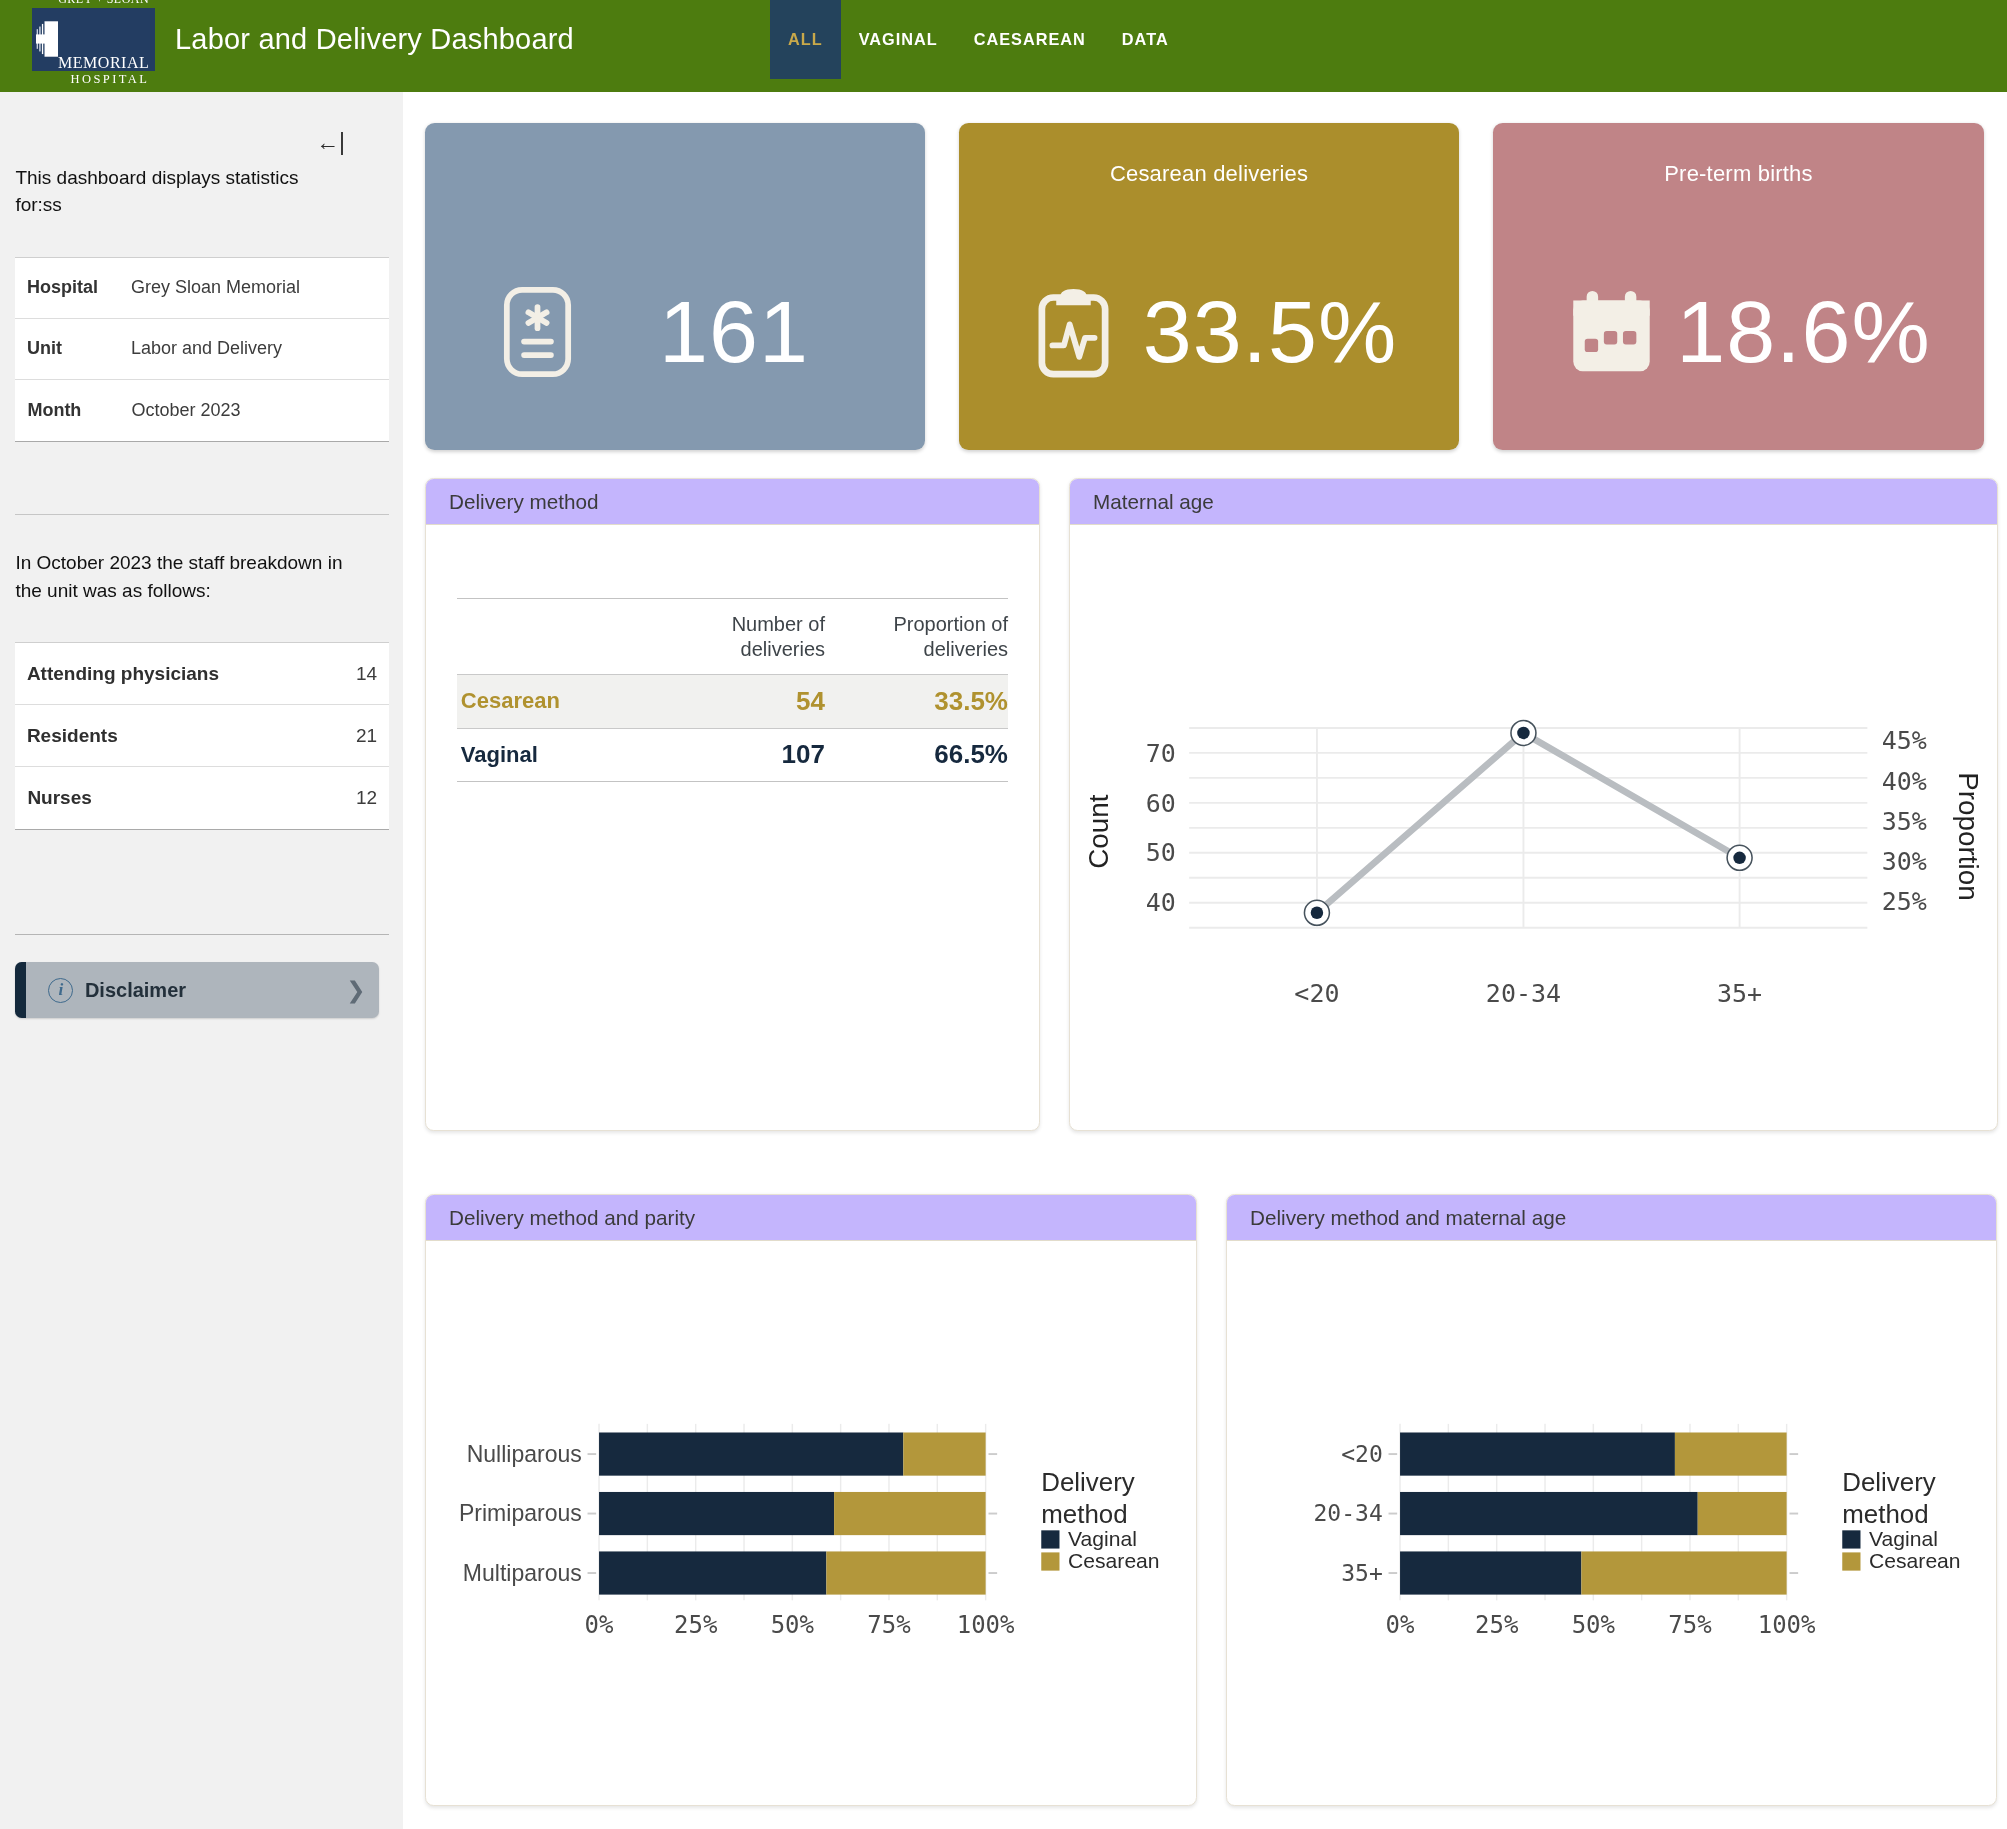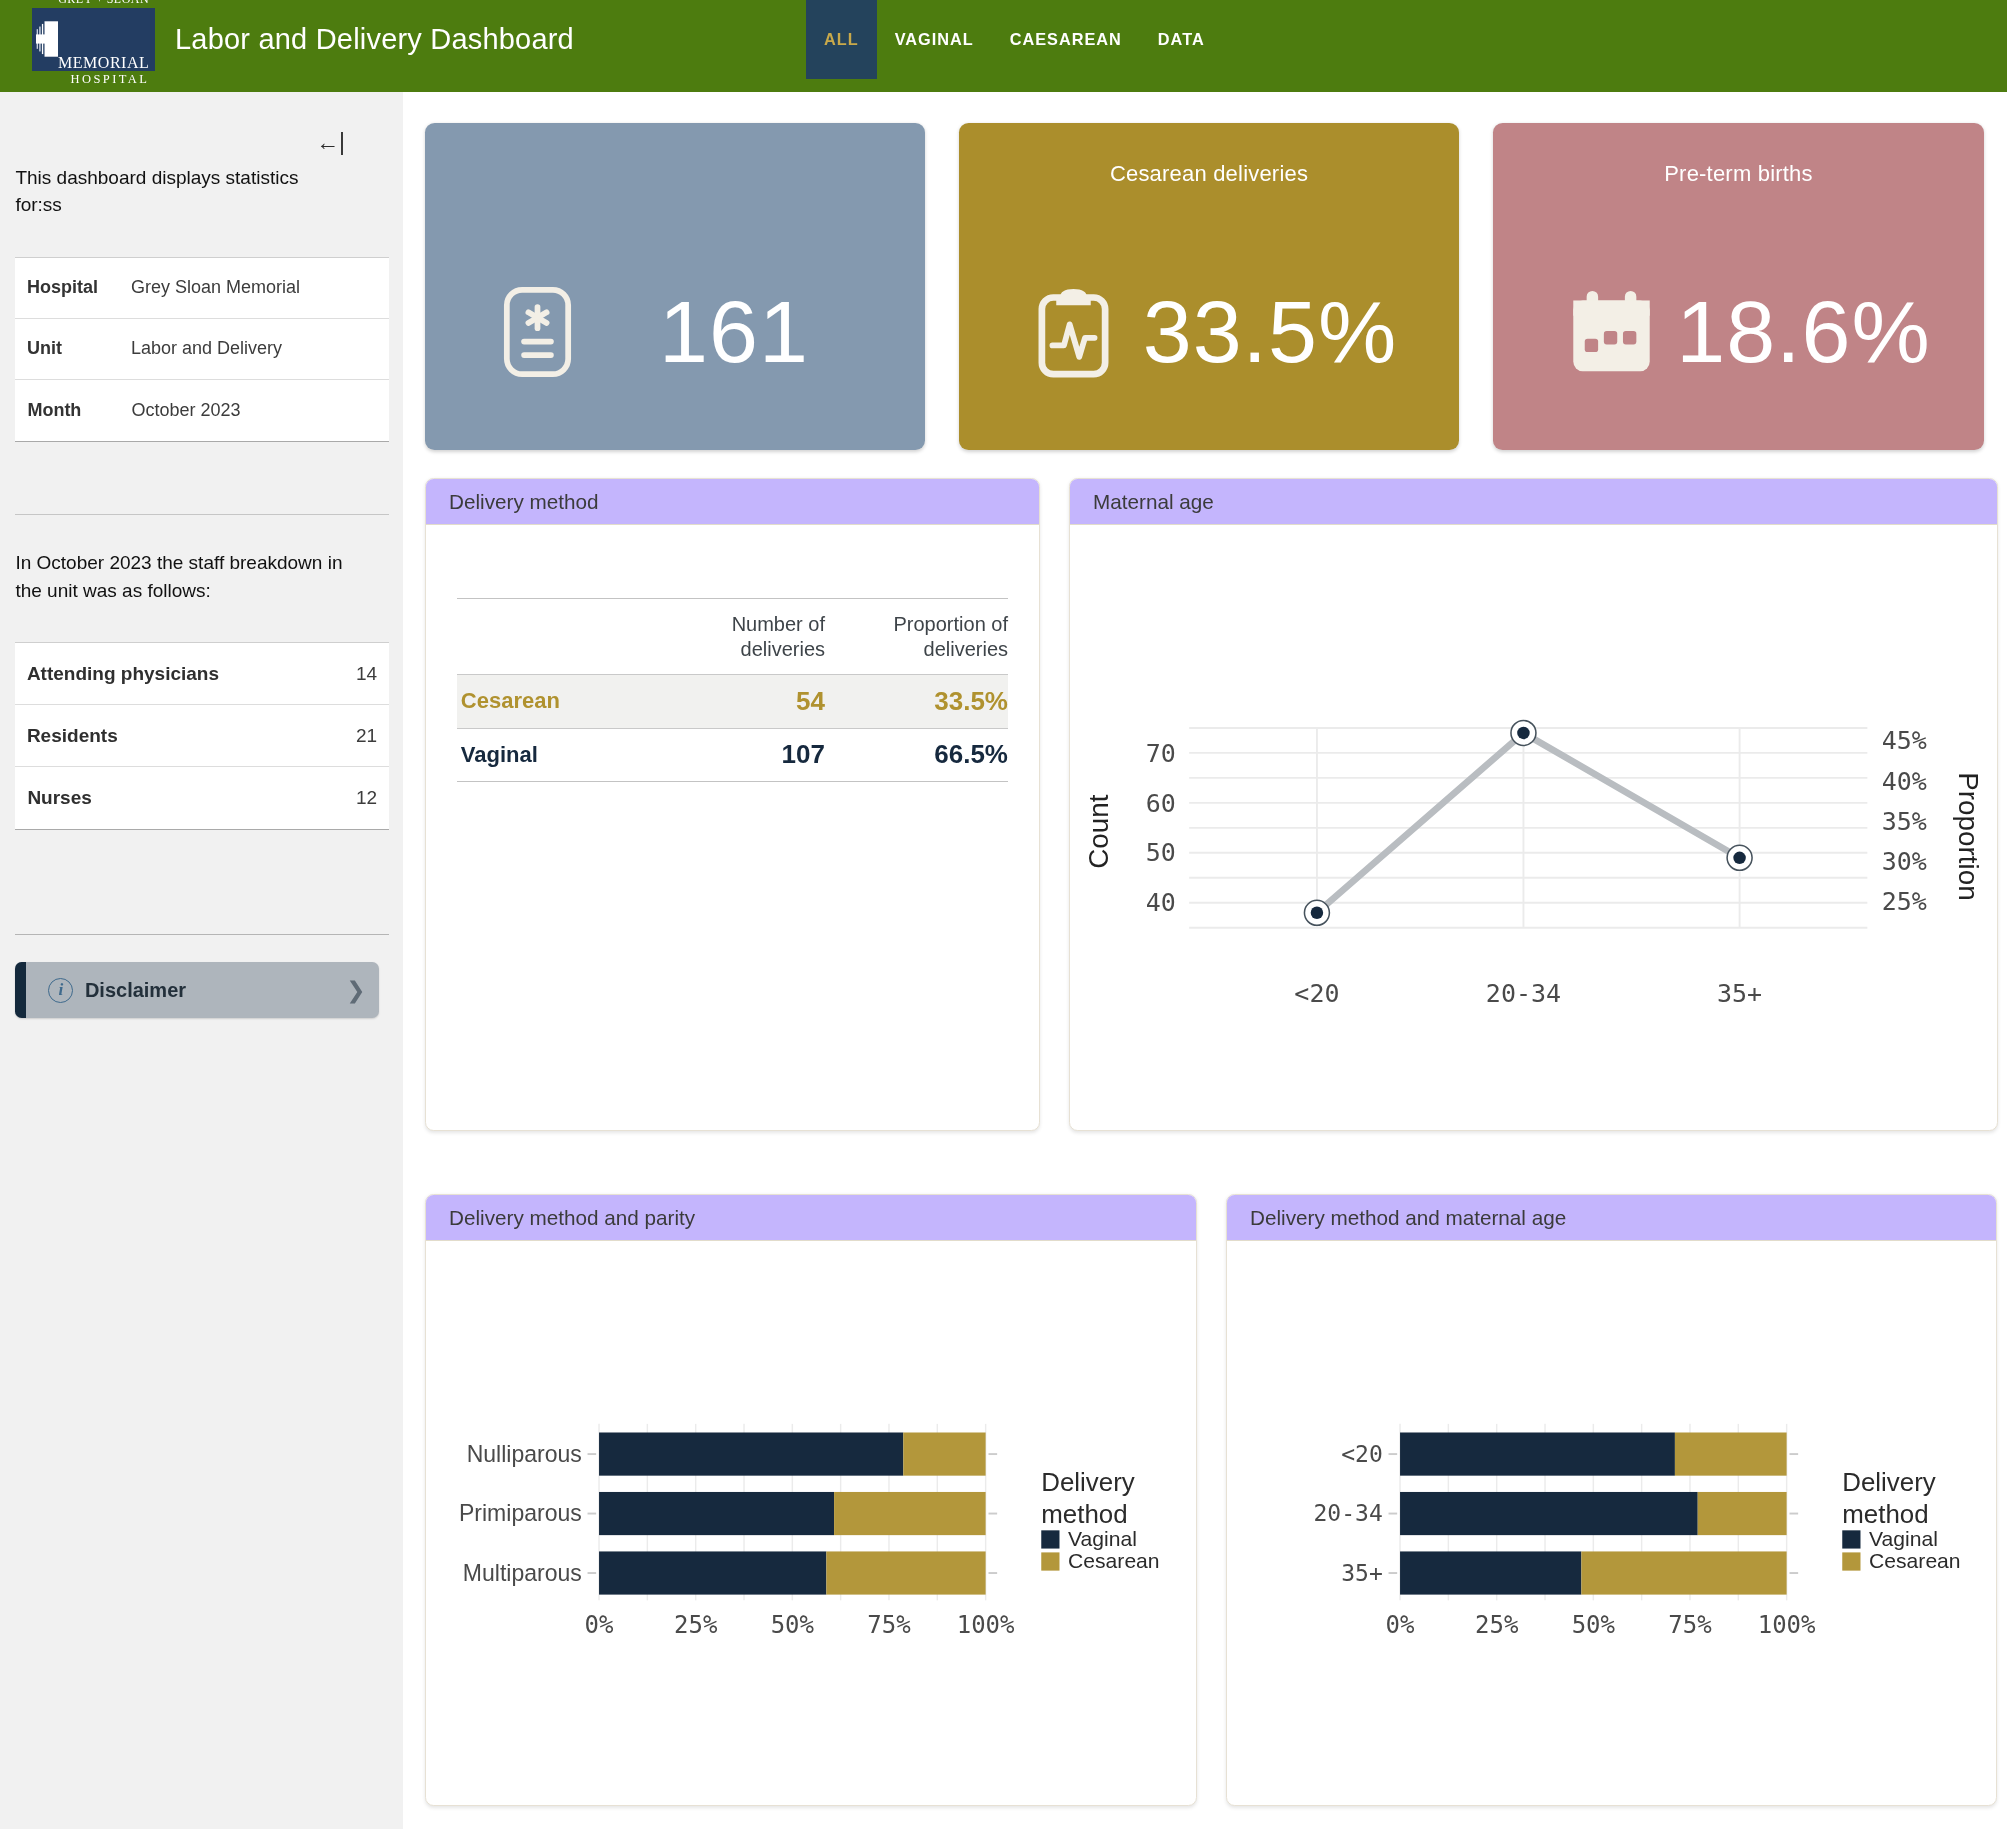--- a/index.html
+++ b/index.html
@@ -6,21 +6,21 @@
   html,body { width:2008px; height:1829px; background:#ffffff; font-family:"Liberation Sans", sans-serif; overflow:hidden; }
 
   
   .navbar { position:absolute; left:0; top:0; width:2008px; height:92px; background:#4d7c0f; z-index:5; }
   .logo-box { position:absolute; left:32px; top:7.7px; width:123px; height:63px; background:#233d62; display:flex; align-items:center; padding:3.8px 5.8px 3.8px 3.8px; }
   .logo-text { font-family:"Liberation Serif", serif; color:#ffffff; text-align:right; flex:1; line-height:1.12; }
   .logo-l1 { font-size:12px; letter-spacing:0.5px; }
   .logo-l2 { font-size:16px; letter-spacing:0.5px;margin-top:48px; }
   .logo-l3 { font-size:12.5px; letter-spacing:2.4px; }
   .nav-title { position:absolute; left:175px; top:0; height:79px; display:flex; align-items:center; color:#ffffff; font-size:29px; font-weight:500; letter-spacing:0.2px; }
-  .nav-tabs { position:absolute; left:806px; top:0; height:79px; display:flex; }
+  .nav-tabs { position:absolute; left:770px; top:0; height:79px; display:flex; }
   .nav-tab { height:79px; display:flex; align-items:center; padding:0 18px; color:#ffffff; font-size:16.3px; font-weight:700; letter-spacing:1px; cursor:pointer; }
   .nav-tab.active { background:#24435c; color:#c9a94a; }
 
   
   .sidebar { position:absolute; left:0; top:79px; width:403px; height:1750px; background:#f1f1f1; }
   .collapse-row { height:75px; display:flex; align-items:flex-end; justify-content:flex-end; padding-right:58px; }
   .collapse-icon { font-size:23px; color:#2b2b2b; cursor:pointer; line-height:1; }
   .sb-para { padding:9.6px 53px 0 15.4px; font-size:19px; line-height:1.45; color:#111111; }
   .sb-table { margin:38px 14.4px 0 15.4px; background:#ffffff; border-top:1.4px solid #cfcfcf; border-bottom:1.9px solid #a9a9a9; }
   .sb-row { display:flex; align-items:center; height:61px; padding:0 11.5px; border-bottom:1px solid #dddddd; background:#ffffff; }

